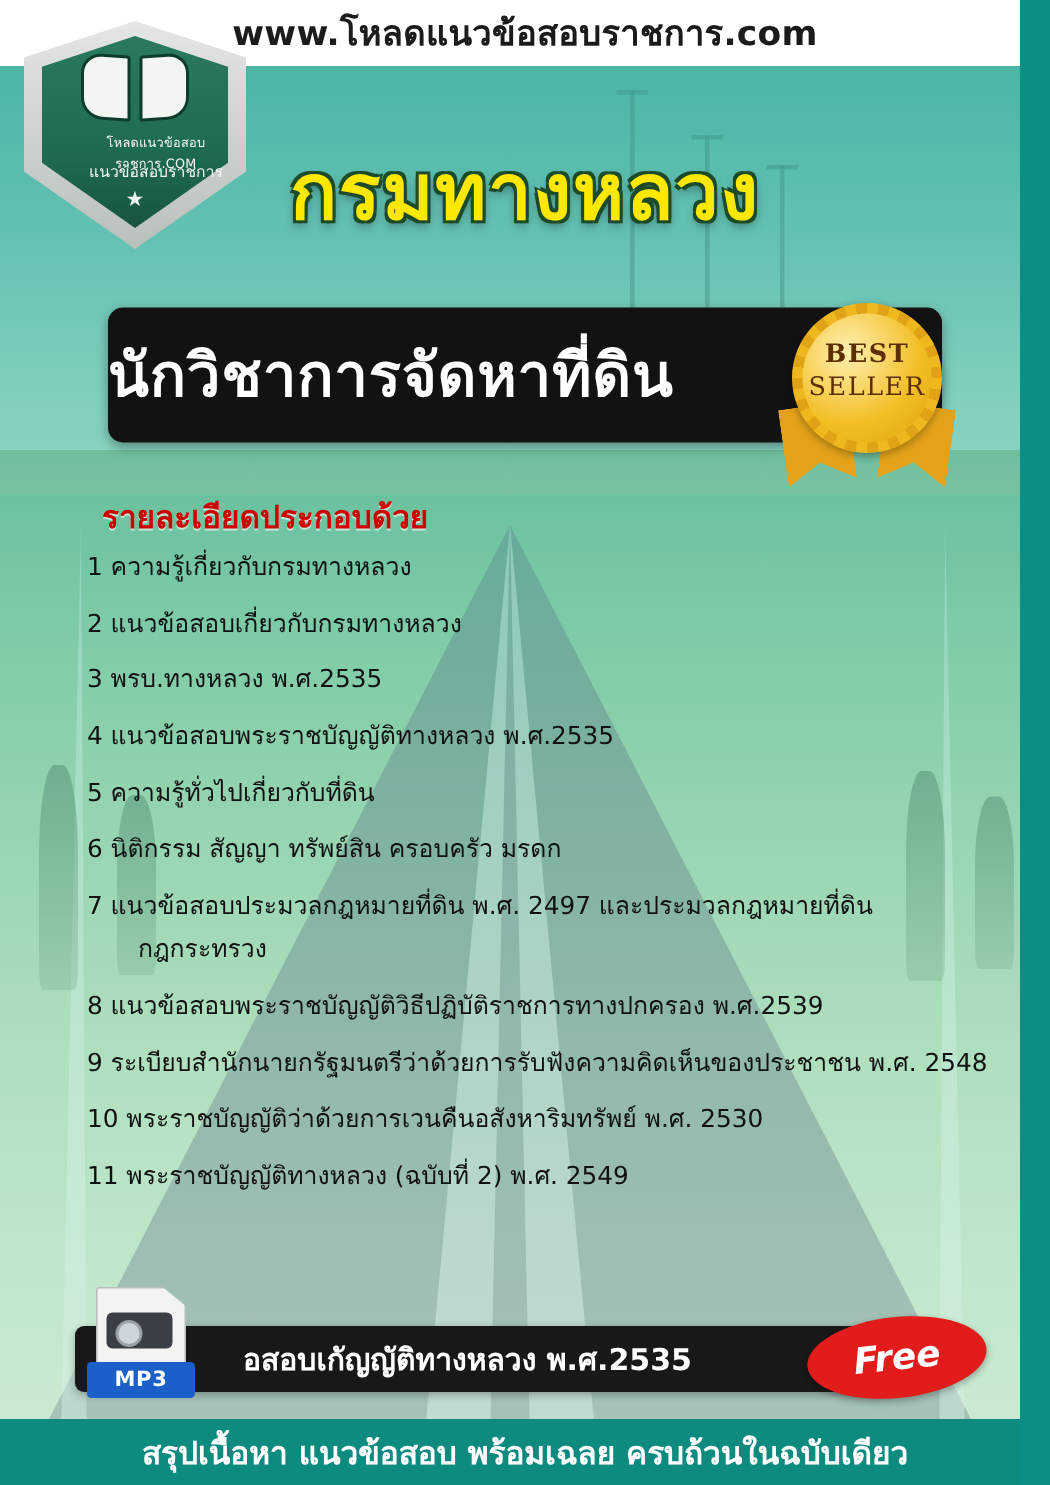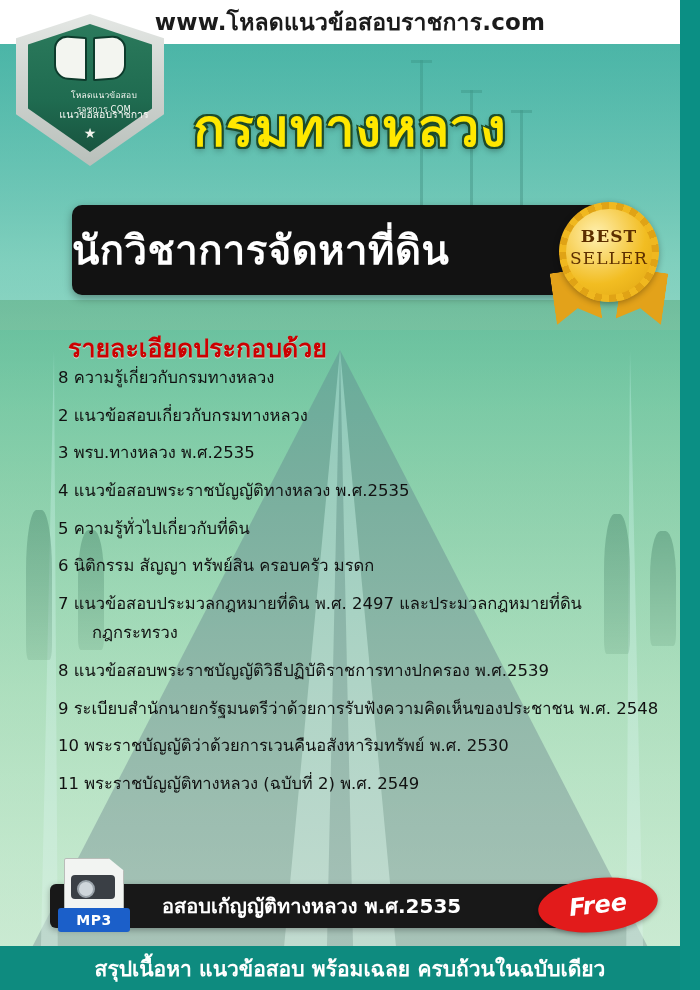--- a/index.html
+++ b/index.html
@@ -232,21 +232,21 @@
     font-family: "DejaVu Sans", sans-serif;
     font-size: 40px;
     font-weight: bold;
     color: #ffffff;
     letter-spacing: 0.5px;
   }
 
   
   .seal {
     position: absolute;
-    right: 7px;
+    right: 38px;
     top: 196px;
     width: 128px;
     height: 132px;
   }
   .seal-ribbon-l, .seal-ribbon-r {
     position: absolute;
     top: 74px;
     width: 46px;
     height: 52px;
     background: #e3a21a;
@@ -282,21 +282,21 @@
   }
   .seal-text .l1 { font-size: 17px; font-weight: bold; letter-spacing: 1px; }
   .seal-text .l2 { font-size: 17px; font-weight: normal; letter-spacing: 1px; margin-top: 2px; }
 
   
   .details-heading {
     position: absolute;
     left: 68px;
     top: 328px;
     font-family: "DejaVu Sans", sans-serif;
-    font-size: 25px;
+    font-size: 21px;
     font-weight: bold;
     color: #cc0000;
     text-shadow: 0 1px 0 rgba(255,255,255,0.6);
   }
   .details-list {
     position: absolute;
     left: 58px;
     top: 368px;
     width: 612px;
   }
@@ -481,21 +481,21 @@
     <div class="seal-ribbon-r"></div>
     <div class="seal-disc"></div>
     <div class="seal-text">
       <div class="l1">BEST</div>
       <div class="l2">SELLER</div>
     </div>
   </div>
 
   <div class="details-heading">รายละเอียดประกอบด้วย</div>
   <div class="details-list">
-    <div class="detail-item"><span>8 ความรู้เกี่ยวกับกรมทางหลวง</span></div>
+    <div class="detail-item"><span>1 ความรู้เกี่ยวกับกรมทางหลวง</span></div>
     <div class="detail-item"><span>2 แนวข้อสอบเกี่ยวกับกรมทางหลวง</span></div>
     <div class="detail-item"><span>3 พรบ.ทางหลวง พ.ศ.2535</span></div>
     <div class="detail-item"><span>4 แนวข้อสอบพระราชบัญญัติทางหลวง พ.ศ.2535</span></div>
     <div class="detail-item"><span>5 ความรู้ทั่วไปเกี่ยวกับที่ดิน</span></div>
     <div class="detail-item"><span>6 นิติกรรม สัญญา ทรัพย์สิน ครอบครัว มรดก</span></div>
     <div class="detail-item">
       <span>7 แนวข้อสอบประมวลกฎหมายที่ดิน พ.ศ. 2497 และประมวลกฎหมายที่ดิน</span>
       <span class="cont">กฎกระทรวง</span>
     </div>
     <div class="detail-item"><span>8 แนวข้อสอบพระราชบัญญัติวิธีปฏิบัติราชการทางปกครอง พ.ศ.2539</span></div>

